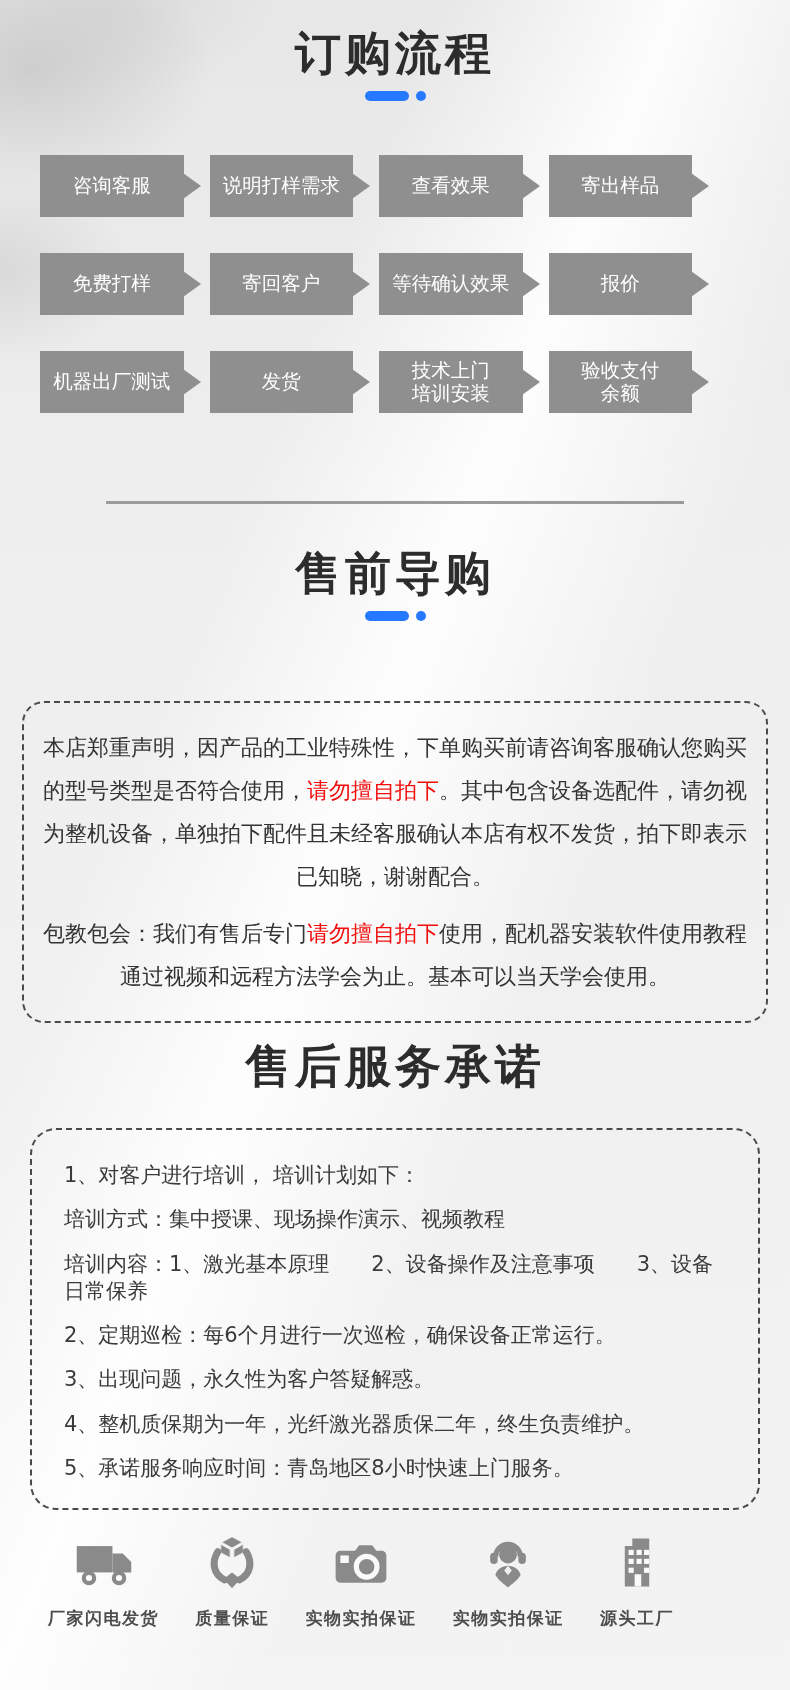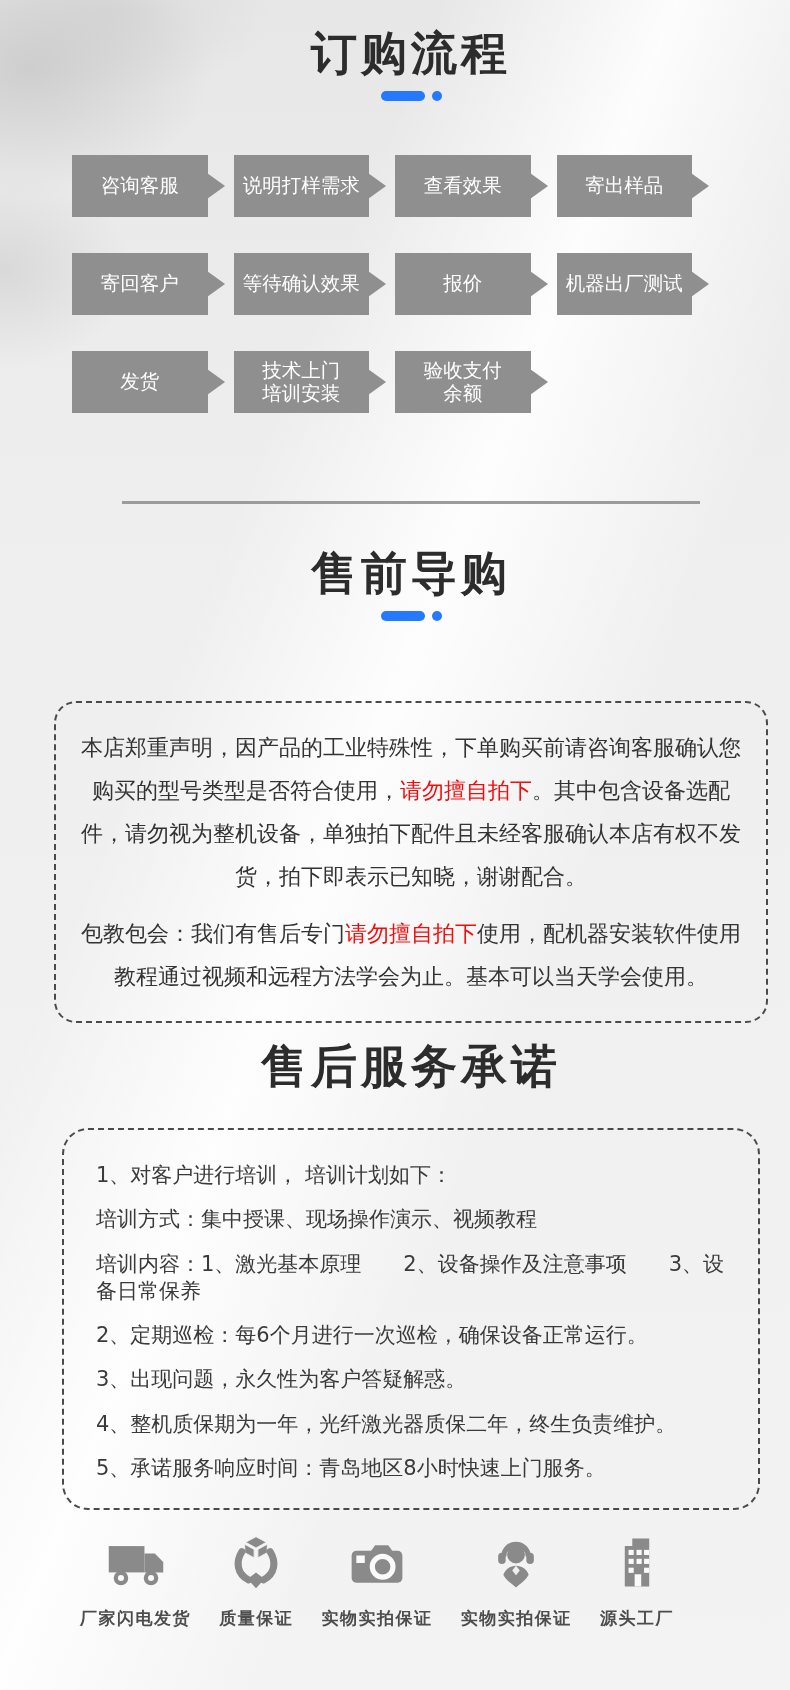--- a/index.html
+++ b/index.html
@@ -10,21 +10,21 @@
   }
   .bg-texture{
     position:absolute;inset:0;z-index:0;pointer-events:none;
     background:
       radial-gradient(ellipse 260px 180px at 30px 70px, rgba(185,185,185,.55), transparent 70%),
       radial-gradient(ellipse 180px 140px at 5px 270px, rgba(195,195,195,.45), transparent 70%),
       radial-gradient(ellipse 220px 120px at 120px 10px, rgba(200,200,200,.4), transparent 70%),
       linear-gradient(112deg, rgba(255,255,255,0) 30%, rgba(255,255,255,.9) 46%, rgba(255,255,255,0) 64%),
       linear-gradient(180deg,#e7e7e7 0%,#eeeeee 28%,#f3f3f3 100%);
   }
-  .page{position:relative;z-index:1;padding-left:32px;}
+  .page{position:relative;z-index:1;}
 
   .section-title{
     text-align:center;font-size:46px;font-weight:800;color:#2c2c2c;
     letter-spacing:4px;line-height:1.2;
   }
   .title-1{padding-top:26px;}
   .title-2{margin-top:42px;text-align:center;}
   .title-3{margin-top:16px;}
   .underline{display:flex;justify-content:center;align-items:center;gap:7px;margin-top:10px;}
   .underline .bar{width:44px;height:10px;border-radius:5px;background:#2679ff;}
@@ -90,20 +90,21 @@
   <div class="underline">
     <span class="bar"></span>
     <span class="dot"></span>
   </div>
 
   <div class="flow-grid">
     <div class="flow-box">咨询客服</div>
     <div class="flow-box">说明打样需求</div>
     <div class="flow-box">查看效果</div>
     <div class="flow-box">寄出样品</div>
+    <div class="flow-box">免费打样</div>
     <div class="flow-box">寄回客户</div>
     <div class="flow-box">等待确认效果</div>
     <div class="flow-box">报价</div>
     <div class="flow-box">机器出厂测试</div>
     <div class="flow-box">发货</div>
     <div class="flow-box">技术上门
 培训安装</div>
     <div class="flow-box">验收支付
 余额</div>
   </div>

